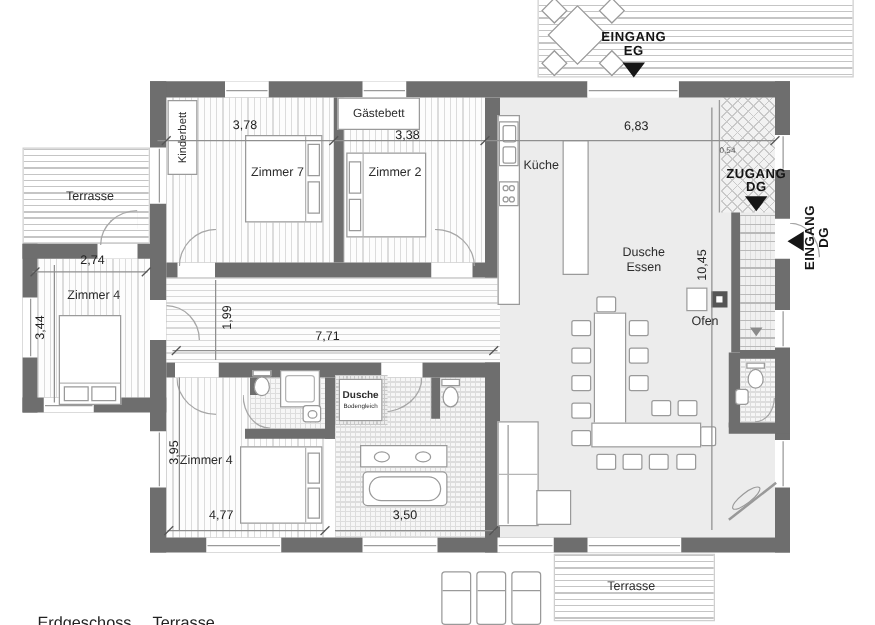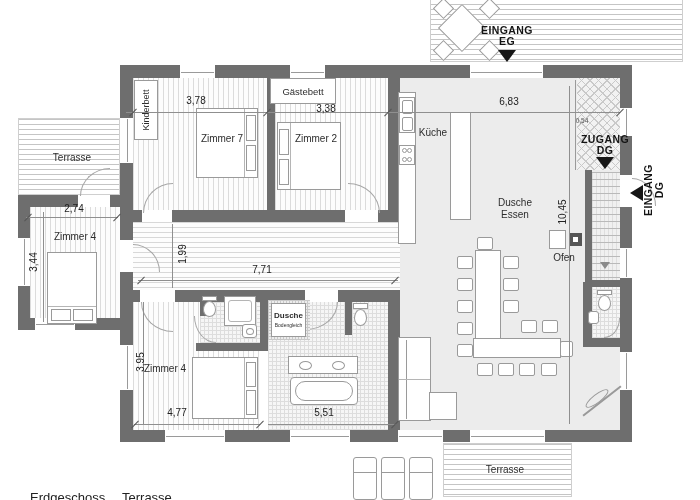--- a/index.html
+++ b/index.html
@@ -276,21 +276,21 @@
   <div class="lbl dim" style="left:196px;top:95px">3,78</div>
   <div class="lbl dim" style="left:326px;top:103px">3,38</div>
   <div class="lbl dim" style="left:509px;top:96px">6,83</div>
   <div class="lbl dim" style="left:74px;top:203px">2,74</div>
   <div class="vlbl dim" style="left:33px;top:262px">3,44</div>
   <div class="vlbl dim" style="left:182px;top:254px">1,99</div>
   <div class="lbl dim" style="left:262px;top:264px">7,71</div>
   <div class="vlbl dim" style="left:562px;top:212px">10,45</div>
   <div class="vlbl dim" style="left:140px;top:362px">3,95</div>
   <div class="lbl dim" style="left:177px;top:407px">4,77</div>
-  <div class="lbl dim" style="left:324px;top:407px">5,51</div>
+  <div class="lbl dim" style="left:324px;top:407px">3,50</div>
   <div class="lbl" style="left:582px;top:117px;font-size:6.5px;color:#555">0,54</div>
 
   <div class="lbl" style="left:222px;top:133px">Zimmer 7</div>
   <div class="lbl" style="left:316px;top:133px">Zimmer 2</div>
   <div class="lbl" style="left:165px;top:363px">Zimmer 4</div>
   <div class="lbl" style="left:75px;top:231px">Zimmer 4</div>
   <div class="lbl" style="left:433px;top:127px">Küche</div>
   <div class="lbl" style="left:515px;top:197px">Dusche</div>
   <div class="lbl" style="left:515px;top:209px">Essen</div>
   <div class="lbl" style="left:564px;top:252px">Ofen</div>

